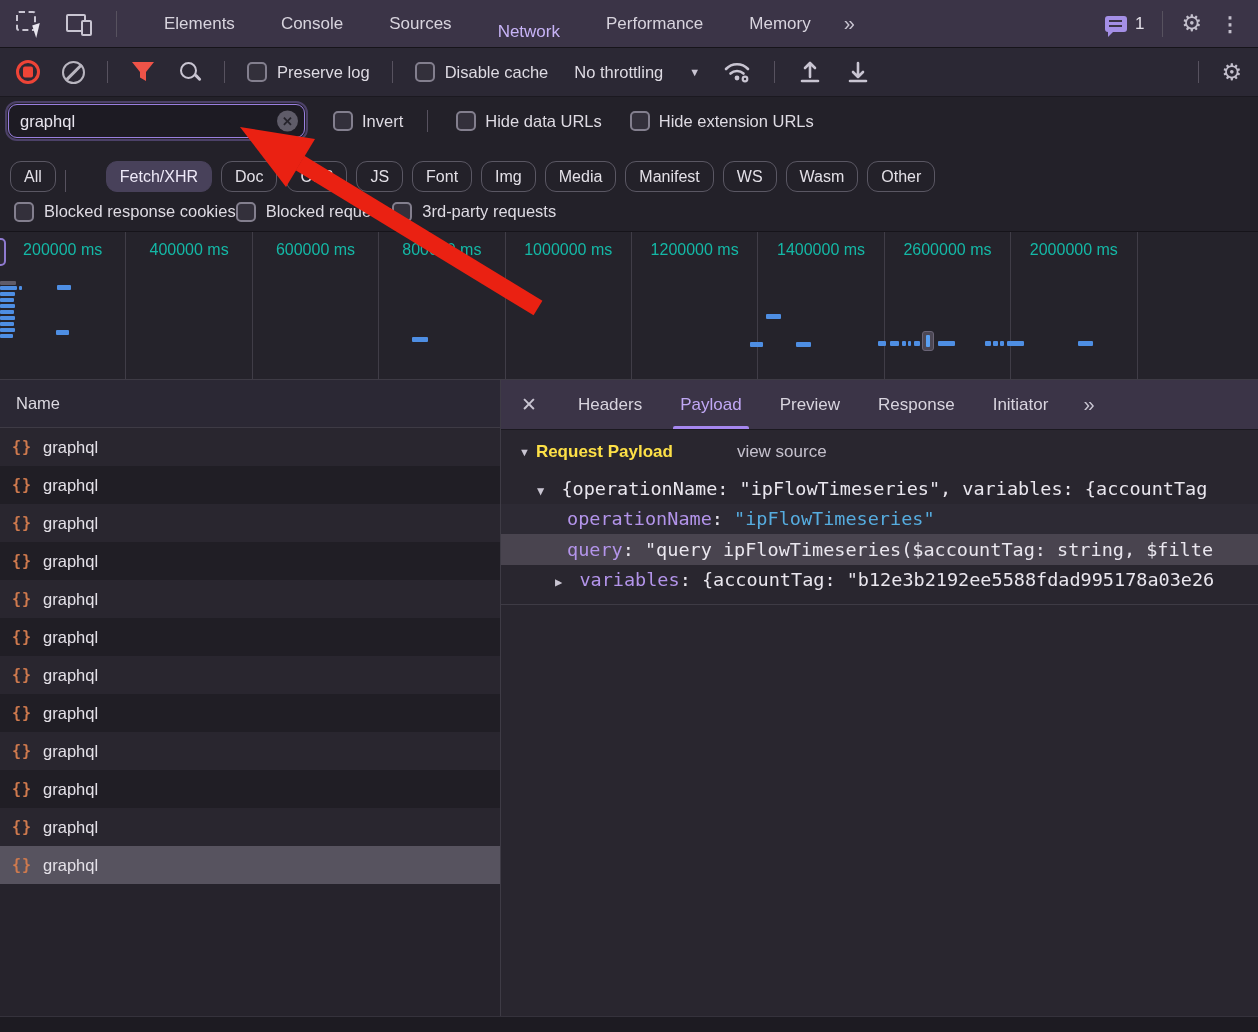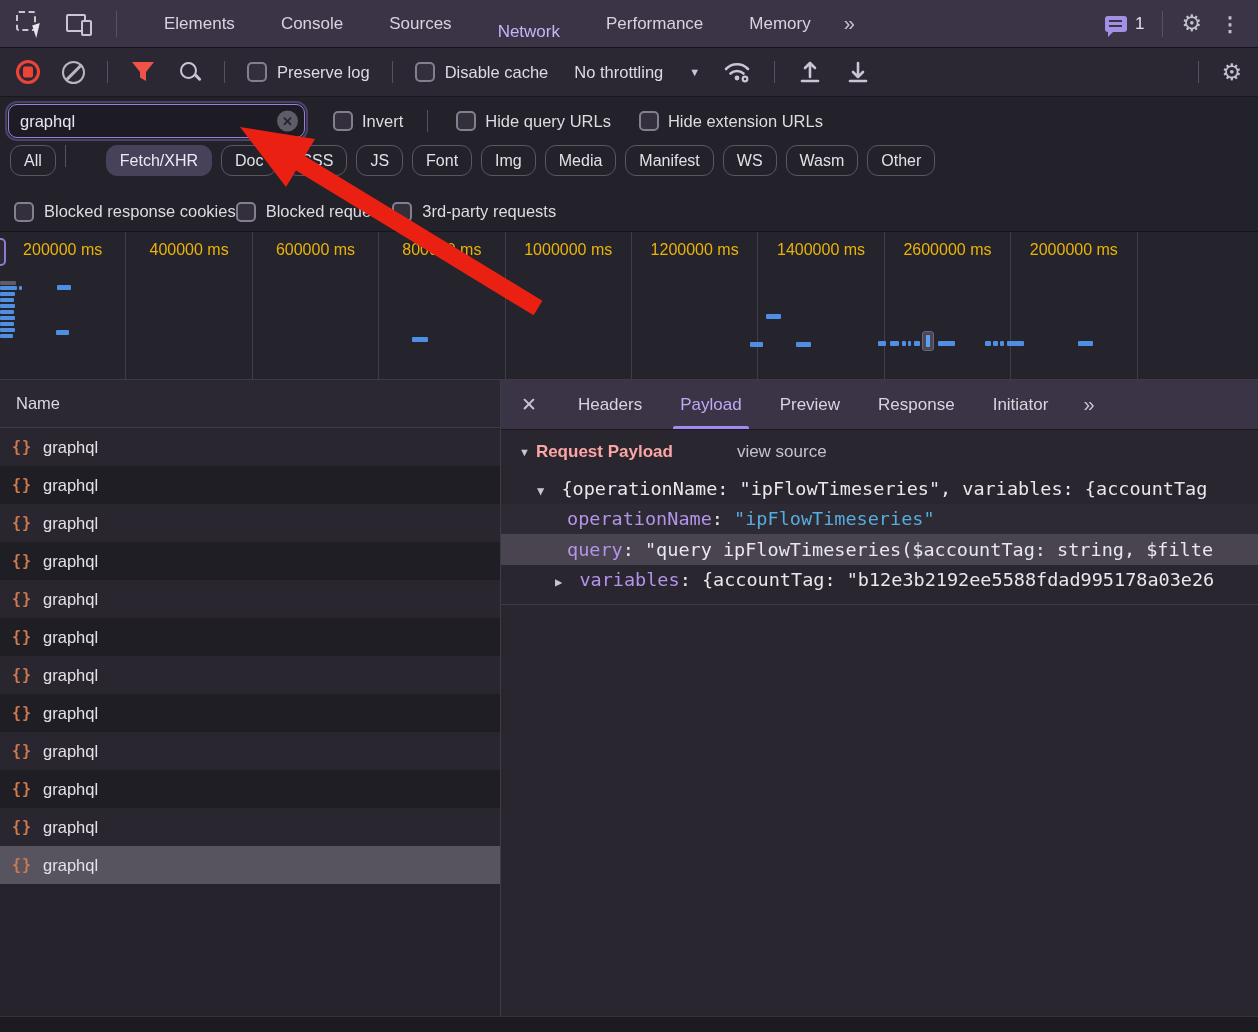--- a/index.html
+++ b/index.html
@@ -77,37 +77,37 @@
            color:#e8e5ee; font-size:16.5px; padding:0 34px 0 11px;
            font-family:"Liberation Sans", sans-serif; }
   .clear-x { position:absolute; right:7px; top:50%; transform:translateY(-50%); width:21px; height:21px;
            border-radius:50%; background:#5f5c69; color:#25232b; font-size:13px; font-weight:bold;
            display:flex; align-items:center; justify-content:center; }
   .filterrow .group { display:flex; align-items:center; gap:9px; margin-left:28px; }
   .filterrow .vsep { margin-left:24px; }
 
   
   .chipsrow { position:absolute; left:0; top:145px; width:100%; height:47px; background:#232129;
-           display:flex; align-items:flex-start; gap:9px; padding-left:10px; }
+           display:flex; align-items:flex-end; gap:9px; padding-left:10px; }
   .chip { height:31px; display:flex; align-items:center; padding:0 13px; border:1px solid #5a5763;
            border-radius:11px; color:#e3e0e7; font-size:16px; white-space:nowrap; }
   .chip.active { background:#48415a; border-color:#48415a; color:#eee9f8; }
   .chips-rest { display:flex; align-items:center; gap:9px;padding-left:31px; }
 
   
   .optsrow { position:absolute; left:0; top:192px; width:100%; height:40px; background:#232129;
            display:flex; align-items:center; padding-left:14px;
            border-bottom:1px solid #16141a; }
 
   
   .timeline { position:absolute; left:0; top:232px; width:100%; height:148px; background:#25232b;
            overflow:hidden; border-bottom:1px solid #3e3b45; }
   .tl-cols { position:absolute; inset:0; display:flex; }
   .tl-col { width:126.4px; flex:none; height:100%; border-right:1px solid #403d47;
-           font-size:16px; color:#eab308; text-align:center; padding-top:9px; white-space:nowrap; }
+           font-size:16px; color:#14b8a6; text-align:center; padding-top:9px; white-space:nowrap; }
   .tl-bar { position:absolute; background:#4e8ee3; border-radius:1px; }
   .tl-marker { position:absolute; background:#4c4754; border:1px solid #6a6476; border-radius:3px; }
   .tl-marker::after { content:""; position:absolute; left:50%; top:3px; bottom:3px; width:4px;
            transform:translateX(-50%); background:#5aa0f2; border-radius:1px; }
   .tl-handle { position:absolute; left:-4px; top:6px; width:10px; height:28px; border:2px solid #8f7ad0;
            border-radius:6px; background:#2d2a34; }
 
   
   .lower { position:absolute; left:0; top:380px; width:100%; height:636px; display:flex; }
   .leftpane { width:501px; flex:none; background:#26232c; border-right:1px solid #3e3b45;
@@ -129,21 +129,21 @@
   .detail-tab { height:100%; display:flex; align-items:center; padding:0 19px; font-size:17px;
            color:#d8d4de; position:relative; white-space:nowrap; }
   .detail-tab.active { color:#c0a8f5; }
   .detail-tab.active::after { content:""; position:absolute; left:12px; right:12px; bottom:0;
            height:3px; background:#a687f0; border-radius:2px 2px 0 0; }
 
   .payload { position:relative; font-family:"DejaVu Sans Mono", monospace; color:#e9e6ee; }
   .sec-row { display:flex; align-items:center; height:44px; padding-left:18px;
            font-family:"Liberation Sans", sans-serif; }
   .tri { font-size:11px; color:#c9c5d2; margin-right:6px; }
-  .sec-title { font-size:17px; font-weight:bold; color:#fca5a5; }
+  .sec-title { font-size:17px; font-weight:bold; color:#fde047; }
   .view-src { font-size:17px; color:#c5c1cd; margin-left:64px; }
   .p-row { height:30px; line-height:30px; white-space:nowrap; overflow:hidden; font-size:18.5px; }
   .p-row .tri { font-size:12px; }
   .p-summary { padding-left:36px; }
   .p-kv { padding-left:66px; }
   .p-kv.zebra { background:#2d2a34; }
   .p-kv.hl { background:#49444f; height:31px; line-height:31px; }
   .p-kv.expandable { padding-left:54px; }
   .k { color:#b394ea; }
   .v-str { color:#56acdf; }
@@ -258,21 +258,21 @@
       <input class="filter-input" value="graphql" style="">
       <div class="clear-x">✕</div>
     </div>
     <div class="group">
       <div class="cb"></div>
       <span class="tb-label">Invert</span>
     </div>
     <div class="vsep short"></div>
     <div class="group">
       <div class="cb"></div>
-      <span class="tb-label">Hide query URLs</span>
+      <span class="tb-label">Hide data URLs</span>
     </div>
     <div class="group">
       <div class="cb"></div>
       <span class="tb-label">Hide extension URLs</span>
     </div>
   </div>
 
   <div class="chipsrow">
     <div class="chip">All</div>
     <div class="vsep short"></div>

